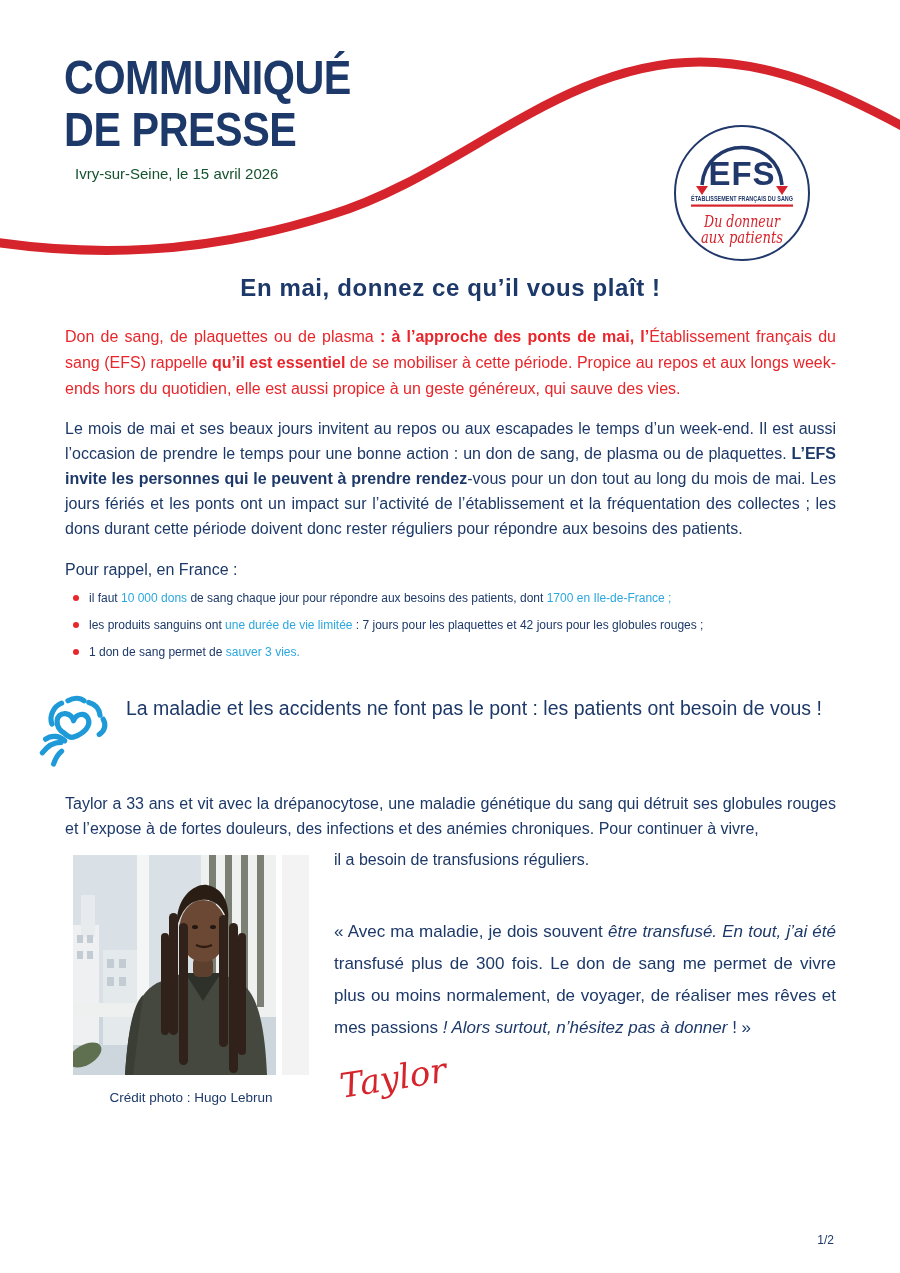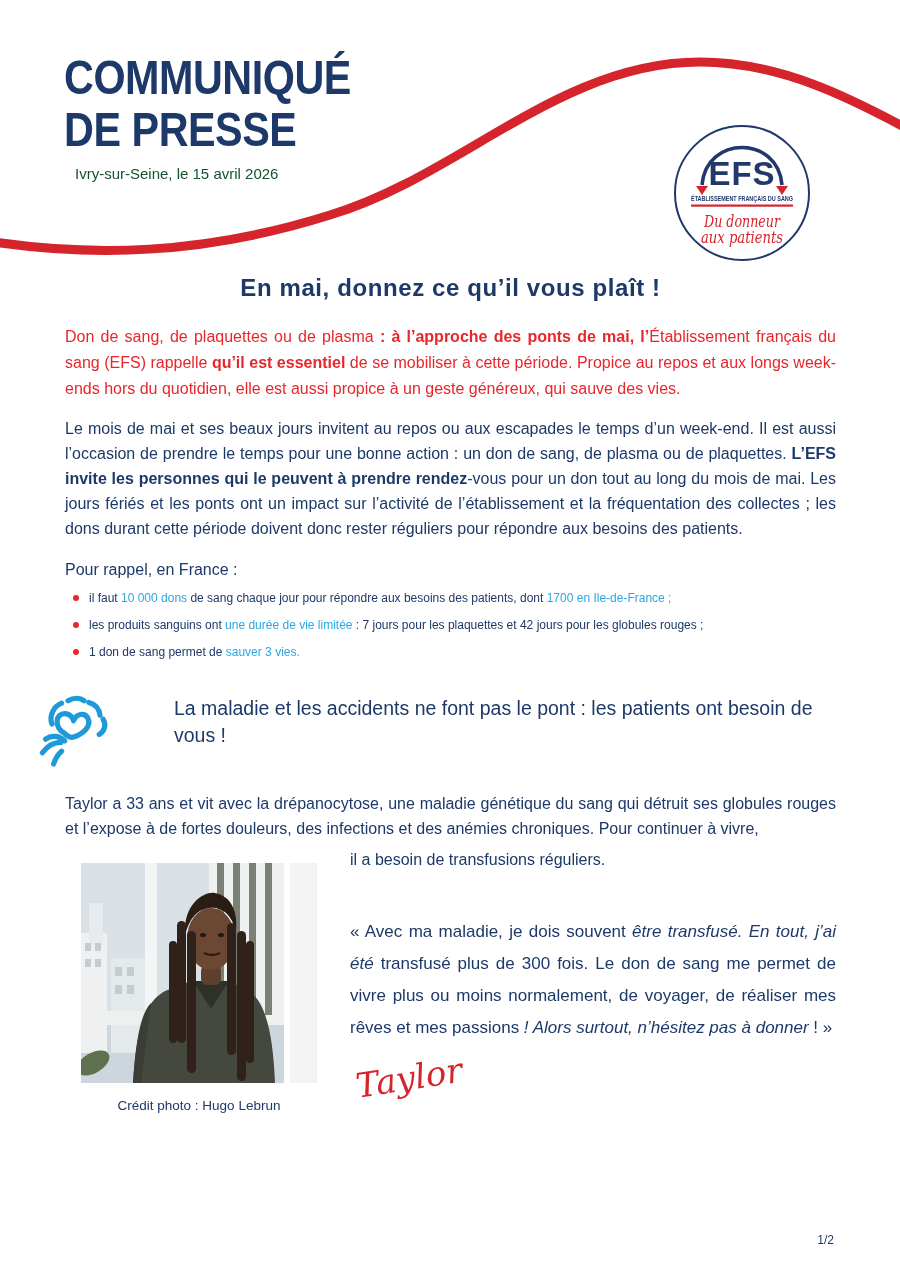--- a/index.html
+++ b/index.html
@@ -49,26 +49,26 @@
     width:6px;height:6px;border-radius:50%;background:#e8262b;
   }
   .b{font-weight:bold;}
   .i{font-style:italic;}
   .hl{color:#2ba7e0;}
   
   .section-row{display:flex;margin-top:24px;align-items:flex-start;}
   .icon-box{width:84px;margin-left:-29px;flex:0 0 auto;}
   .section-heading{
     flex:1;padding-left:6px;margin-top:6px;
-    font-size:19.5px;line-height:27px;font-weight:normal;color:#1d3969;margin-left:48px;
+    font-size:19.5px;line-height:27px;font-weight:normal;color:#1d3969;
   }
   
   .taylor-par{margin-top:12px;}
   .photo-row{display:flex;margin-top:6px;align-items:flex-start;}
-  figure{margin:16px;flex:0 0 auto;width:236px;}
+  figure{margin:8px;flex:0 0 auto;width:236px;}
   .photo{width:236px;height:220px;display:block;}
   figcaption{
     margin-top:15px;text-align:center;
     font-size:13.5px;color:#1d3969;
   }
   .quote-col{flex:1;margin-left:17px;}
   .cont-line{font-size:16px;line-height:25px;color:#1d3969;}
   .quote{
     margin-top:44px;font-size:17px;line-height:32px;
     color:#1d3969;text-align:justify;

